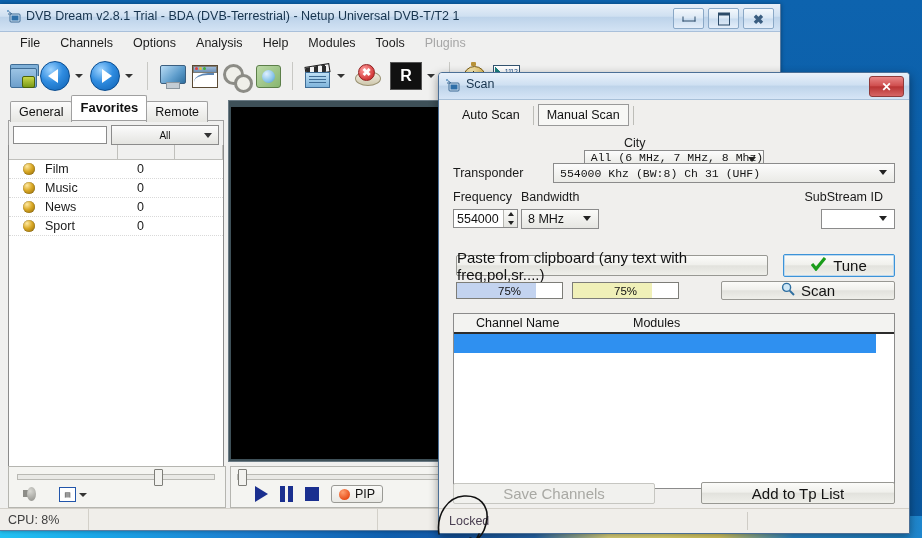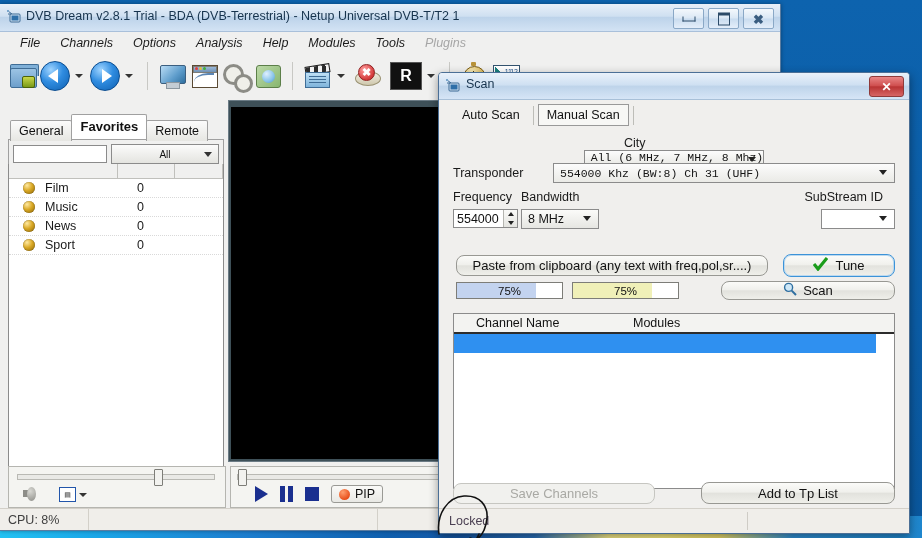--- a/index.html
+++ b/index.html
@@ -43,21 +43,21 @@
   .wbtn .g{position:absolute;left:50%;top:50%;transform:translate(-50%,-50%);
     font-size:11px;color:#2b4a68;line-height:1;}
   .wbtn.min .g{width:11px;height:4px;border:1px solid #2b4a68;border-top:none;
     background:transparent;}
   .wbtn.max .g{width:10px;height:9px;border:1px solid #2b4a68;border-top-width:3px;}
   .wbtn.close .g{font-size:13px;color:#3a5d80;font-weight:bold;}
 
   
   #menubar{height:21px;background:#f0f0ef;display:flex;align-items:center;
     padding-left:10px;gap:0px;border-bottom:1px solid #f0f0ef;}
-  #menubar .mi{padding:2px 10px;font-size:12.5px;color:#1c1c1c;cursor:default;font-style:italic;}
+  #menubar .mi{padding:2px 10px;font-size:12.5px;color:#1c1c1c;cursor:default;}
   #menubar .mi.disabled{color:#a6a6a6;}
 
   
   #toolbar{height:44px;background:#f0f0ef;display:flex;align-items:center;
     padding-left:8px;gap:2px;border-bottom:1px solid #d4d0c8;position:relative;}
   .tb-item{display:flex;align-items:center;cursor:default;}
   .tb-sep{width:1px;height:28px;background:#c8c8c4;margin:0 7px;}
   .caret{width:0;height:0;border-left:4px solid transparent;border-right:4px solid transparent;
     border-top:4px solid #333;margin:0 5px;}
   .ic{width:30px;height:30px;position:relative;display:inline-block;}
@@ -117,21 +117,21 @@
   .ic-chart:after{content:"";position:absolute;left:1px;top:1px;width:14px;height:19px;
     background:linear-gradient(45deg,transparent 45%,#1a7f7f 45% 60%,transparent 60%);}
   .ic-chart .n1{position:absolute;right:7px;top:2px;font-size:7px;color:#1a4f8a;}
   .ic-chart .n2{position:absolute;right:1px;top:2px;font-size:7px;color:#1a4f8a;}
   .ic-chart .rb{position:absolute;right:1px;bottom:1px;width:2px;height:7px;background:#c33;}
   .ic-chart .bb{position:absolute;right:4px;bottom:1px;width:2px;height:5px;background:#36c;}
 
   
   #app-body{position:absolute;left:0;right:0;top:93px;bottom:0;background:#f0f0ef;}
 
-  #left-panel{position:absolute;left:8px;top:20px;width:216px;bottom:48px;}
+  #left-panel{position:absolute;left:8px;top:1px;width:216px;bottom:48px;}
   #tabs{display:flex;align-items:flex-end;height:22px;padding-left:2px;}
   .tab{font-size:12.5px;padding:3px 8px 3px 8px;border:1px solid #a0a0a0;border-bottom:none;
     background:linear-gradient(180deg,#fbfbfb,#e6e6e2);margin-right:-1px;color:#111;cursor:default;
     border-radius:2px 2px 0 0;position:relative;top:2px;}
   .tab.active{background:#fff;font-weight:bold;font-size:13px;padding:4px 8px 5px 8px;top:0;z-index:2;}
   #filterbar{display:flex;gap:4px;border:1px solid #a0a0a0;border-top-color:#a0a0a0;
     background:#f0f0ef;padding:4px 4px;align-items:center;}
   #search-input{width:88px;height:16px;border:1px solid #8b8b8b;background:#fff;
     font-size:12px;padding:0 2px;outline:none;box-sizing:content-box;}
   #cat-select{flex:1;height:18px;border:1px solid #8b8b8b;
@@ -223,23 +223,23 @@
   .spin{display:flex;align-items:center;border:1px solid #8b8b8b;background:#fff;height:17px;}
   .spin .v{width:46px;padding-left:3px;font-size:12.5px;color:#111;}
   .spin .btns{width:13px;height:17px;border-left:1px solid #b5b5b0;
     background:linear-gradient(180deg,#fafaf8,#e4e4e0);display:flex;flex-direction:column;}
   .spin .btns .b{flex:1;position:relative;}
   .spin .btns .b:after{content:"";position:absolute;left:50%;top:50%;transform:translate(-50%,-50%);
     border-left:3px solid transparent;border-right:3px solid transparent;}
   .spin .btns .b.up:after{border-bottom:4px solid #222;}
   .spin .btns .b.dn:after{border-top:4px solid #222;}
 
-  .btn{border:1px solid #989893;border-radius:8px;
+  .btn{border:1px solid #989893;border-radius:2px;
     background:linear-gradient(180deg,#fbfbf9 0%,#f0f0ec 45%,#e2e2dd 52%,#efefea 100%);
-    font-size:13px;color:#121212;display:flex;align-items:center;justify-content:center;
+    font-size:15px;color:#121212;display:flex;align-items:center;justify-content:center;
     cursor:default;}
   .btn.disabled{color:#a9a9a4;background:#f1f1ee;border-color:#c6c6c1;}
   .btn.focus{border:1px solid #3c93d8;box-shadow:0 0 0 1px #bcd9ef inset;
     background:linear-gradient(180deg,#fcfcfa 0%,#f1f1ed 45%,#e3e3de 52%,#f0f0eb 100%);}
 
   .bar{height:15px;border:1px solid #7d7d78;background:#fff;position:relative;}
   .bar .fill{position:absolute;left:0;top:0;bottom:0;}
   .bar .pct{position:absolute;left:0;right:0;top:0;bottom:0;display:flex;align-items:center;
     justify-content:center;font-size:11.5px;color:#111;}
 

